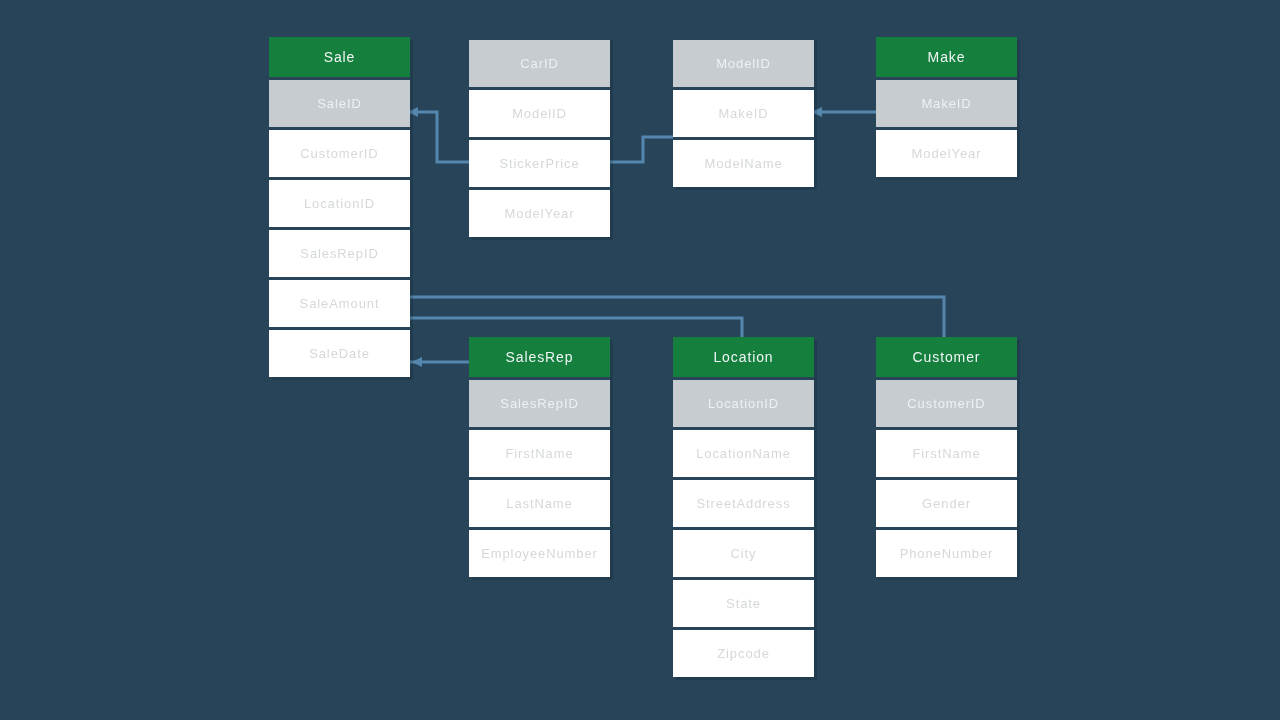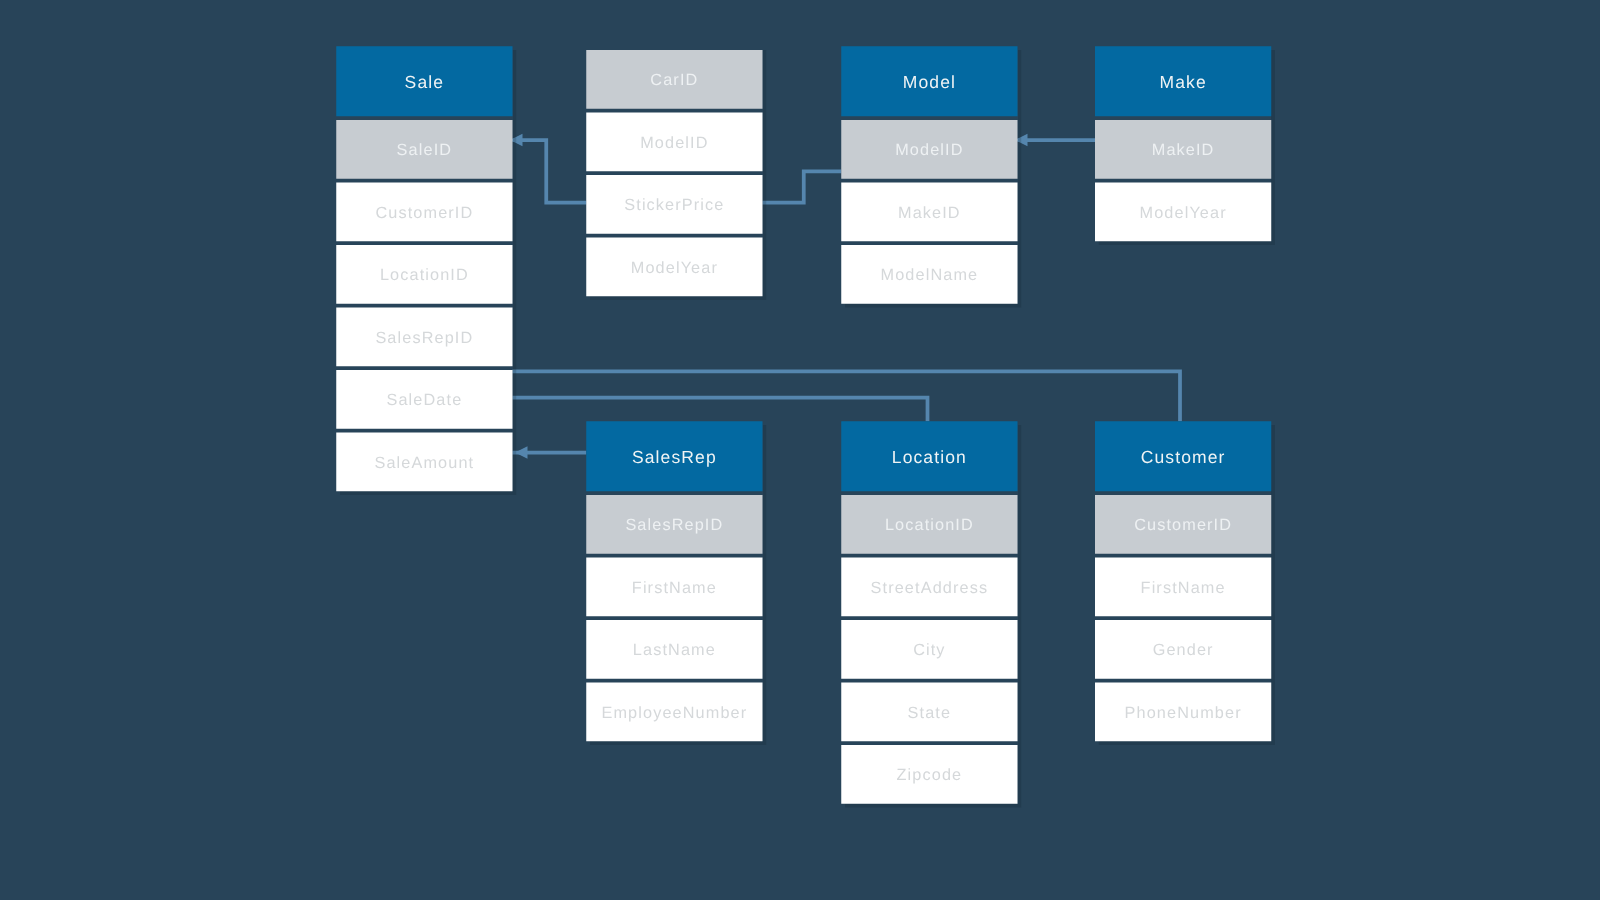--- a/index.html
+++ b/index.html
@@ -22,22 +22,22 @@
     stroke-width: 3;
   }
   #connector-layer polygon {
     fill: #5586ae;
   }
   .db-table {
     position: absolute;
     box-shadow: 3px 3px 0 rgba(12, 26, 36, 0.18);
   }
   .db-table .thead {
-    height: 56px;
-    background: #0369a1;
+    height: 40px;
+    background: #15803d;
     color: #f0f4f5;
     display: flex; align-items: center; justify-content: center;
     font-size: 14px;
     letter-spacing: 0.9px;
   }
   .db-table .field {
     height: 47px;
     margin-top: 3px;
     background: #ffffff;
     color: #d5d8da;
@@ -64,50 +64,50 @@
       <polyline points="410,318 742,318 742,337"></polyline>
       <polyline points="410,362 469,362"></polyline>
       <polygon points="412,362 422,357 422,367"></polygon>
     </svg>
     <div class="db-table" style="left: 269px; top: 37px; width: 141px;">
       <div class="thead">Sale</div>
       <div class="field key">SaleID</div>
       <div class="field">CustomerID</div>
       <div class="field">LocationID</div>
       <div class="field">SalesRepID</div>
+      <div class="field">SaleAmount</div>
       <div class="field">SaleDate</div>
-      <div class="field">SaleAmount</div>
     </div>
     <div class="db-table" style="left: 469px; top: 37px; width: 141px;">
       <div class="field key">CarID</div>
       <div class="field">ModelID</div>
       <div class="field">StickerPrice</div>
       <div class="field">ModelYear</div>
     </div>
     <div class="db-table" style="left: 673px; top: 37px; width: 141px;">
-      <div class="thead">Model</div>
       <div class="field key">ModelID</div>
       <div class="field">MakeID</div>
       <div class="field">ModelName</div>
     </div>
     <div class="db-table" style="left: 876px; top: 37px; width: 141px;">
       <div class="thead">Make</div>
       <div class="field key">MakeID</div>
       <div class="field">ModelYear</div>
     </div>
     <div class="db-table" style="left: 469px; top: 337px; width: 141px;">
       <div class="thead">SalesRep</div>
       <div class="field key">SalesRepID</div>
       <div class="field">FirstName</div>
       <div class="field">LastName</div>
       <div class="field">EmployeeNumber</div>
     </div>
     <div class="db-table" style="left: 673px; top: 337px; width: 141px;">
       <div class="thead">Location</div>
       <div class="field key">LocationID</div>
+      <div class="field">LocationName</div>
       <div class="field">StreetAddress</div>
       <div class="field">City</div>
       <div class="field">State</div>
       <div class="field">Zipcode</div>
     </div>
     <div class="db-table" style="left: 876px; top: 337px; width: 141px;">
       <div class="thead">Customer</div>
       <div class="field key">CustomerID</div>
       <div class="field">FirstName</div>
       <div class="field">Gender</div>

